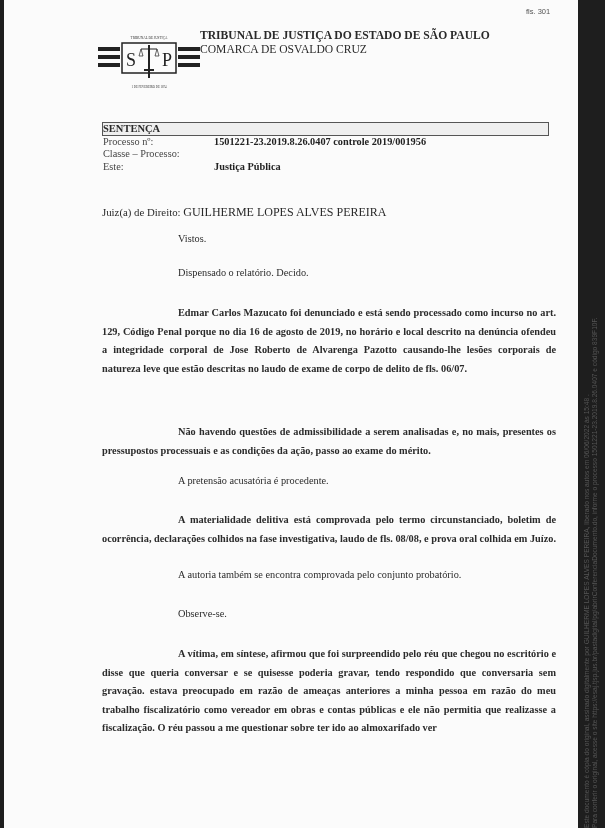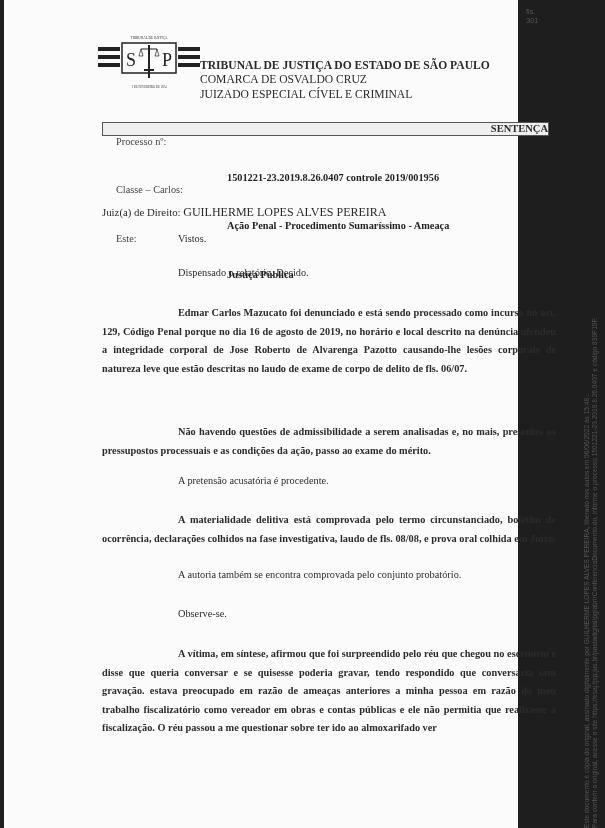--- a/index.html
+++ b/index.html
@@ -1,46 +1,46 @@
 <!DOCTYPE html>
 <html><head>
   <meta charset="utf-8">
   <style>
     html, body { margin: 0; padding: 0; }
     body {
       width: 605px; height: 828px; overflow: hidden;
       background: #1e1e1e; position: relative;
     }
     .page {
-      position: absolute; left: 4px; top: 0; width: 514px; height: 828px;
+      position: absolute; left: 4px; top: 0; width: 574px; height: 828px;
       background: #fbfbfb;
       font-family: "Liberation Serif", serif; color: #2a2a2a;
     }
     .fls {
       position: absolute; left: 522px; top: 7px;
       font-family: "Liberation Sans", sans-serif; font-size: 7.5px; color: #555;
     }
     .logo {
       position: absolute; left: 94px; top: 32px; width: 102px; height: 62px;
     }
     .header {
-      position: absolute; left: 196px; top: 29px; font-size: 11.6px; line-height: 14.3px; margin-top: 30px;
+      position: absolute; left: 196px; top: 29px; font-size: 11.6px; line-height: 14.3px;
     }
     .header .court { font-weight: bold; }
     .sentenca-box {
       position: absolute; left: 98px; top: 122px; width: 445px; height: 12px;
       border: 1px solid #555; background: #efefef;
-      text-align: right; font-weight: bold; font-size: 10.5px; line-height: 12px;
+      text-align: left; font-weight: bold; font-size: 10.5px; line-height: 12px;
     }
     .meta {
       position: absolute; left: 99px; top: 136px; font-size: 10.3px; line-height: 12.4px;
     }
     .meta .row { display: flex; }
-    .meta .lbl { width: 111px; color: #444; margin-left: 13px; }
-    .meta .val { font-weight: bold; color: #222; margin-top: 36px; }
+    .meta .lbl { width: 111px; color: #444; }
+    .meta .val { font-weight: bold; color: #222; }
     .judge {
       position: absolute; left: 98px; top: 205px; font-size: 10.8px;
     }
     .judge .name { font-size: 12px; }
     .body {
       position: absolute; left: 98px; width: 454px; font-size: 10.3px; line-height: 18.6px;
       text-align: justify; color: #2b2b2b;
     }
     .indent { text-indent: 76px; font-weight: bold; }
     .plain { padding-left: 76px; }
@@ -73,33 +73,31 @@
       <line x1="43" y1="17" x2="59" y2="17" stroke="#222" stroke-width="1"></line>
       <path d="M41 24 L43 17 L45 24 Z M57 24 L59 17 L61 24 Z" fill="none" stroke="#222" stroke-width="0.7"></path>
       <line x1="46" y1="38" x2="56" y2="38" stroke="#222" stroke-width="2"></line>
       <text x="51" y="56" font-size="3" text-anchor="middle" font-family="Liberation Serif, serif" fill="#333">1 DE FEVEREIRO DE 1874</text>
     </svg>
   </div>
 
   <div class="header">
     <div class="court">TRIBUNAL DE JUSTIÇA DO ESTADO DE SÃO PAULO</div>
     <div>COMARCA DE OSVALDO CRUZ</div>
-    <div>JUIZADO ESPECIAL CÍVEL E CRIMINAL</div>
   </div>
 
   <div class="sentenca-box">SENTENÇA</div>
 
   <div class="meta">
     <div class="row">
       <span class="lbl">Processo nº:</span>
       <span class="val">1501221-23.2019.8.26.0407 controle 2019/001956</span>
     </div>
     <div class="row">
-      <span class="lbl">Classe – Carlos:</span>
-      <span class="val">Ação Penal - Procedimento Sumaríssimo - Ameaça</span>
+      <span class="lbl">Classe – Processo:</span>
     </div>
     <div class="row">
       <span class="lbl">Este:</span>
       <span class="val">Justiça Pública</span>
     </div>
   </div>
 
   <div class="judge">
     <span>Juiz(a) de Direito:</span>
     <span class="name">GUILHERME LOPES ALVES PEREIRA</span>

